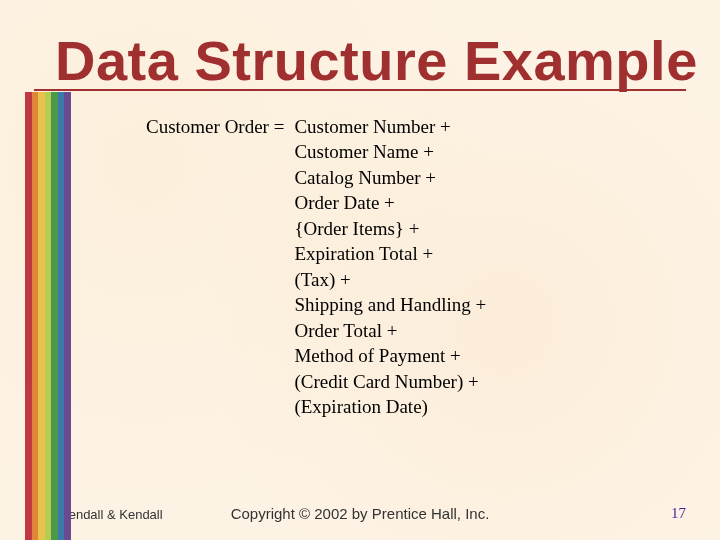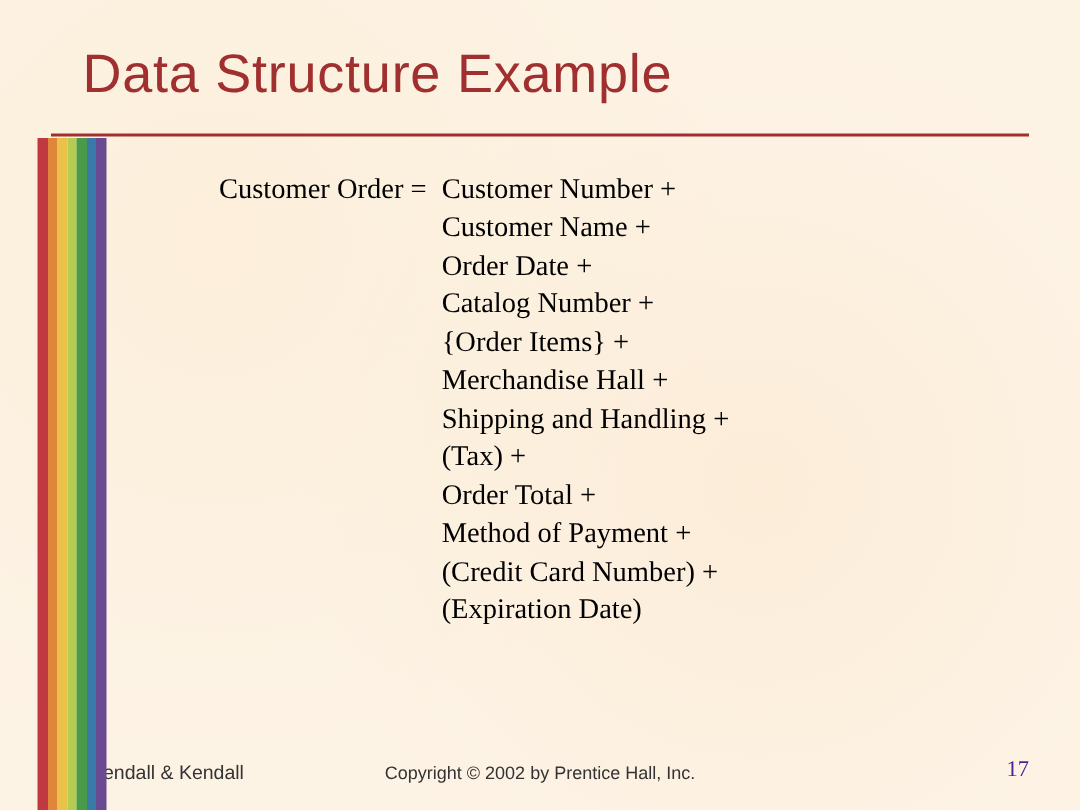--- a/index.html
+++ b/index.html
@@ -38,22 +38,22 @@
   .r4 { background: #b6cc50; }
   .r5 { background: #4a9a4a; }
   .r6 { background: #3a7aa8; }
   .r7 { background: #6a4a90; }
 
   .title {
     position: absolute;
     left: 55px;
     top: 28px;
     font-family: Tahoma, Verdana, Arial, sans-serif;
-    font-size: 36px;
-    font-weight: 400;
+    font-size: 56px;
+    font-weight: 700;
     color: #a03030;
     letter-spacing: 0.5px;
   }
   .underline {
     position: absolute;
     left: 34px;
     right: 34px;
     top: 89px;
     height: 2px;
     background: #a03030;
@@ -86,21 +86,21 @@
     font-family: Tahoma, Verdana, Arial, sans-serif;
     font-size: 13px;
     color: #333;
   }
   .footer-center {
     position: absolute;
     left: 50%;
     transform: translateX(-50%);
     bottom: 18px;
     font-family: Tahoma, Verdana, Arial, sans-serif;
-    font-size: 12px;
+    font-size: 15px;
     color: #333;
   }
   .footer-right {
     position: absolute;
     right: 34px;
     bottom: 18px;
     font-family: Liberation Serif, serif;
     font-size: 15px;
     color: #4c1d95;
   }
@@ -119,26 +119,26 @@
 </div>
 
 <h1 class="title">Data Structure Example</h1>
 <div class="underline"></div>
 
 <div class="definition">
   <div class="lhs">Customer Order =</div>
   <div class="rhs">
     <span>Customer Number +</span>
     <span>Customer Name +</span>
+    <span>Catalog Number +</span>
     <span>Order Date +</span>
-    <span>Catalog Number +</span>
     <span>{Order Items} +</span>
-    <span>Merchandise Hall +</span>
+    <span>Expiration Total +</span>
+    <span>(Tax) +</span>
     <span>Shipping and Handling +</span>
-    <span>(Tax) +</span>
     <span>Order Total +</span>
     <span>Method of Payment +</span>
     <span>(Credit Card Number) +</span>
     <span>(Expiration Date)</span>
   </div>
 </div>
 
 <div class="footer-left">Kendall &amp; Kendall</div>
 <div class="footer-center">Copyright © 2002 by Prentice Hall, Inc.</div>
 <div class="footer-right">17</div>

